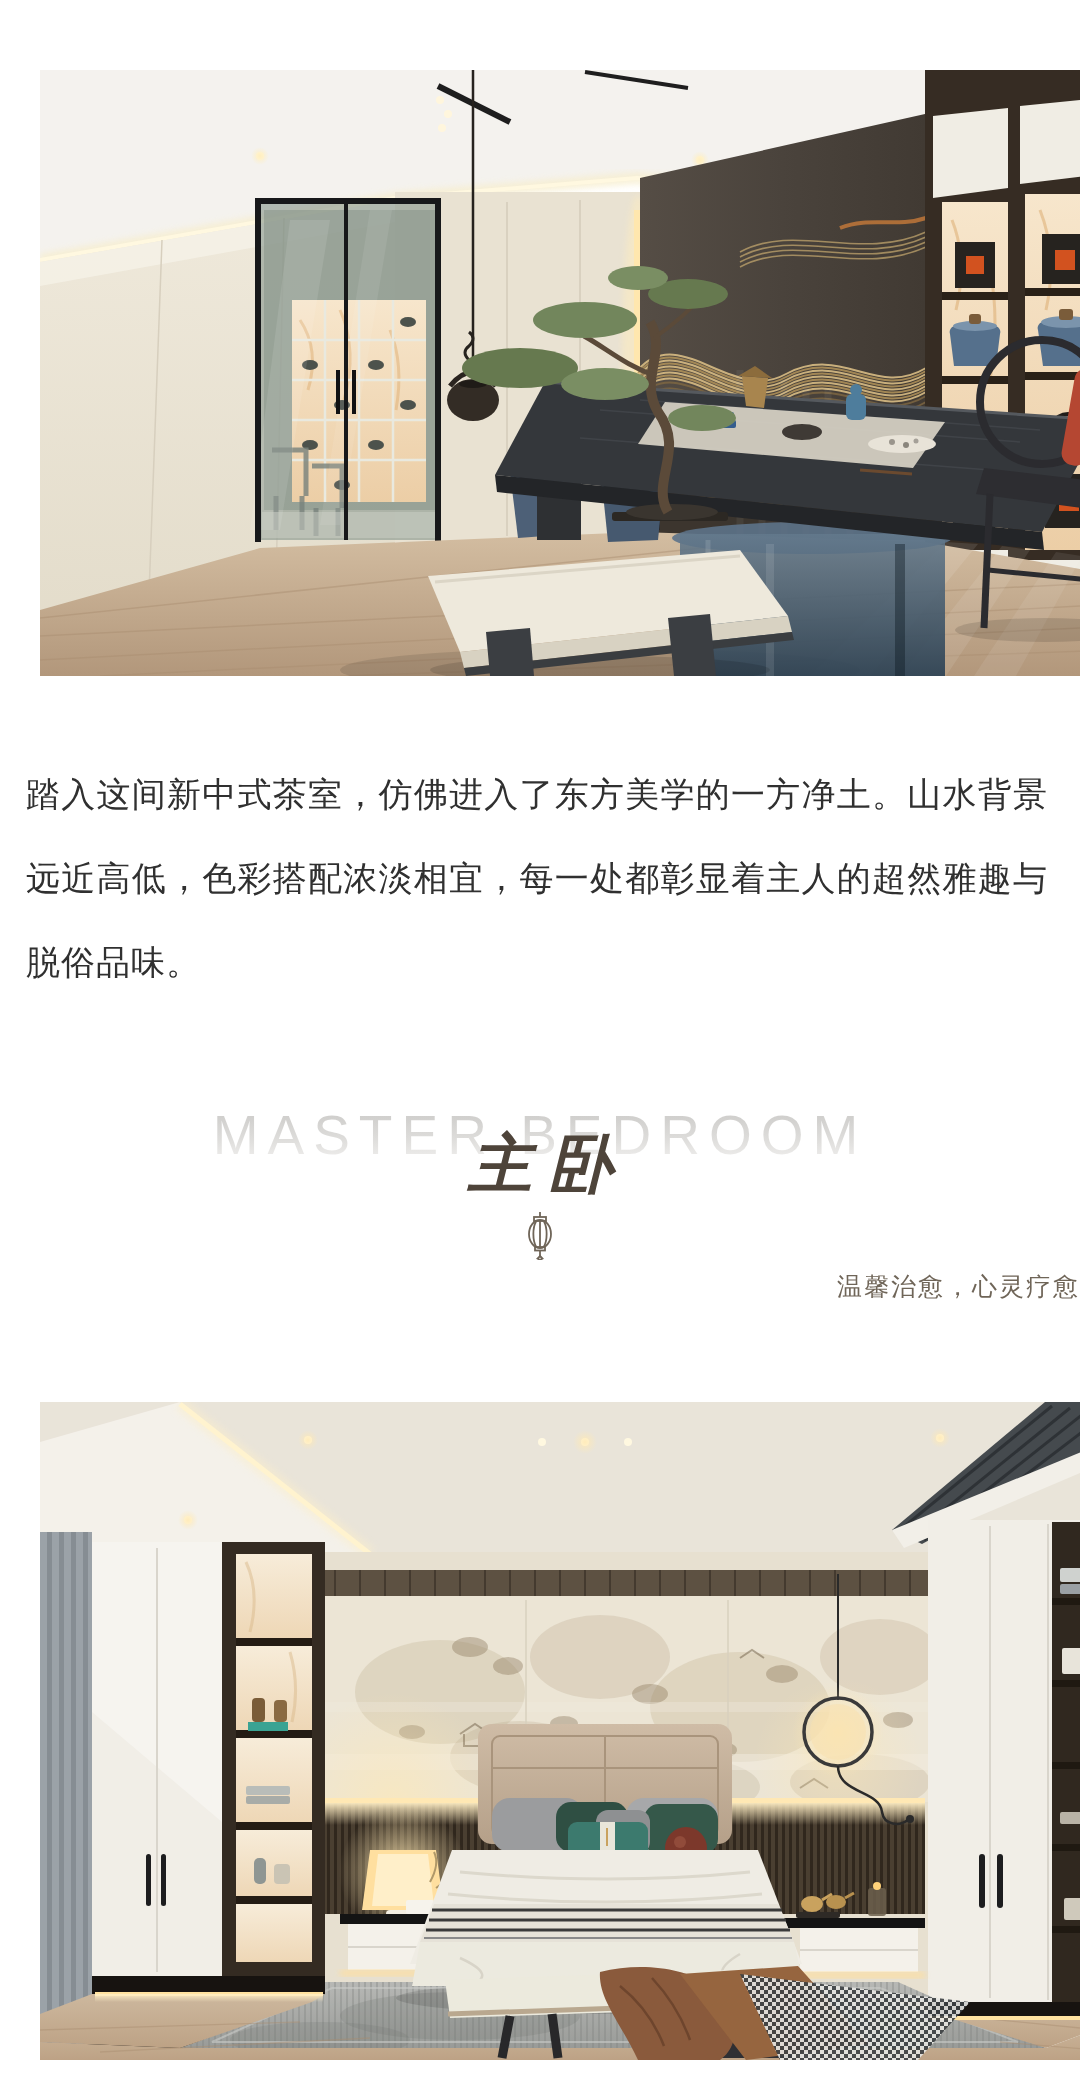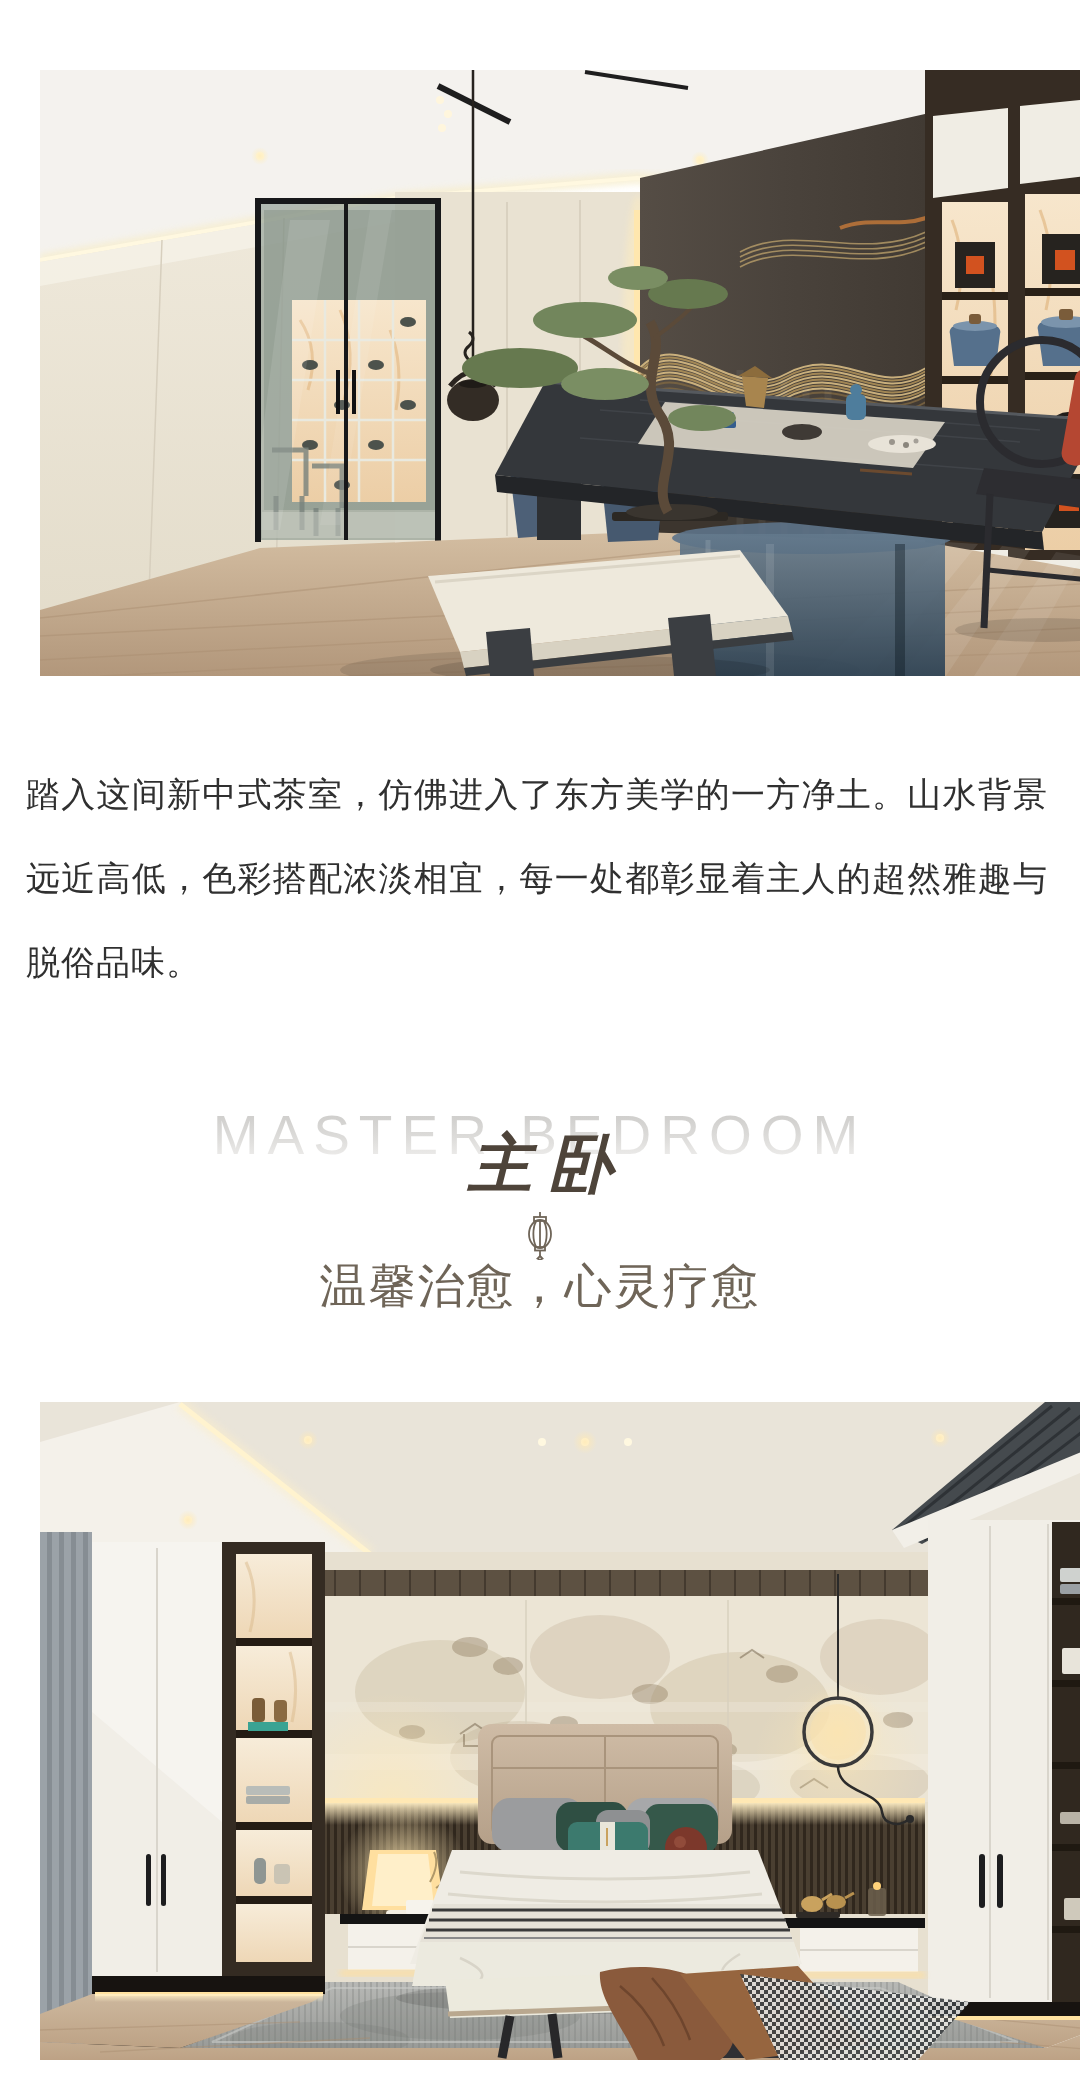--- a/index.html
+++ b/index.html
@@ -30,22 +30,23 @@
     white-space:nowrap;
   }
   .title-zh{
     margin:-38px 0 0;font-size:64px;line-height:72px;font-weight:700;
     letter-spacing:16px;text-indent:16px;
     color:var(--title-zh,#4e443a);
     font-style:italic;
   }
   .lantern-wrap{margin-top:12px;height:48px;}
   .subtitle{
-    margin-top:4px;font-size:47px;line-height:44px;letter-spacing:2px;
+    margin-top:4px;font-size:25px;line-height:44px;letter-spacing:2px;
     color:var(--subtitle-text,#6f6558);
+    text-align:right;
   }
 </style>
 </head>
 <body>
 
 <div class="page">
 
   <figure class="photo" id="photo-tea">
     <svg viewBox="0 0 1080 606" preserveAspectRatio="none">
       <defs>

